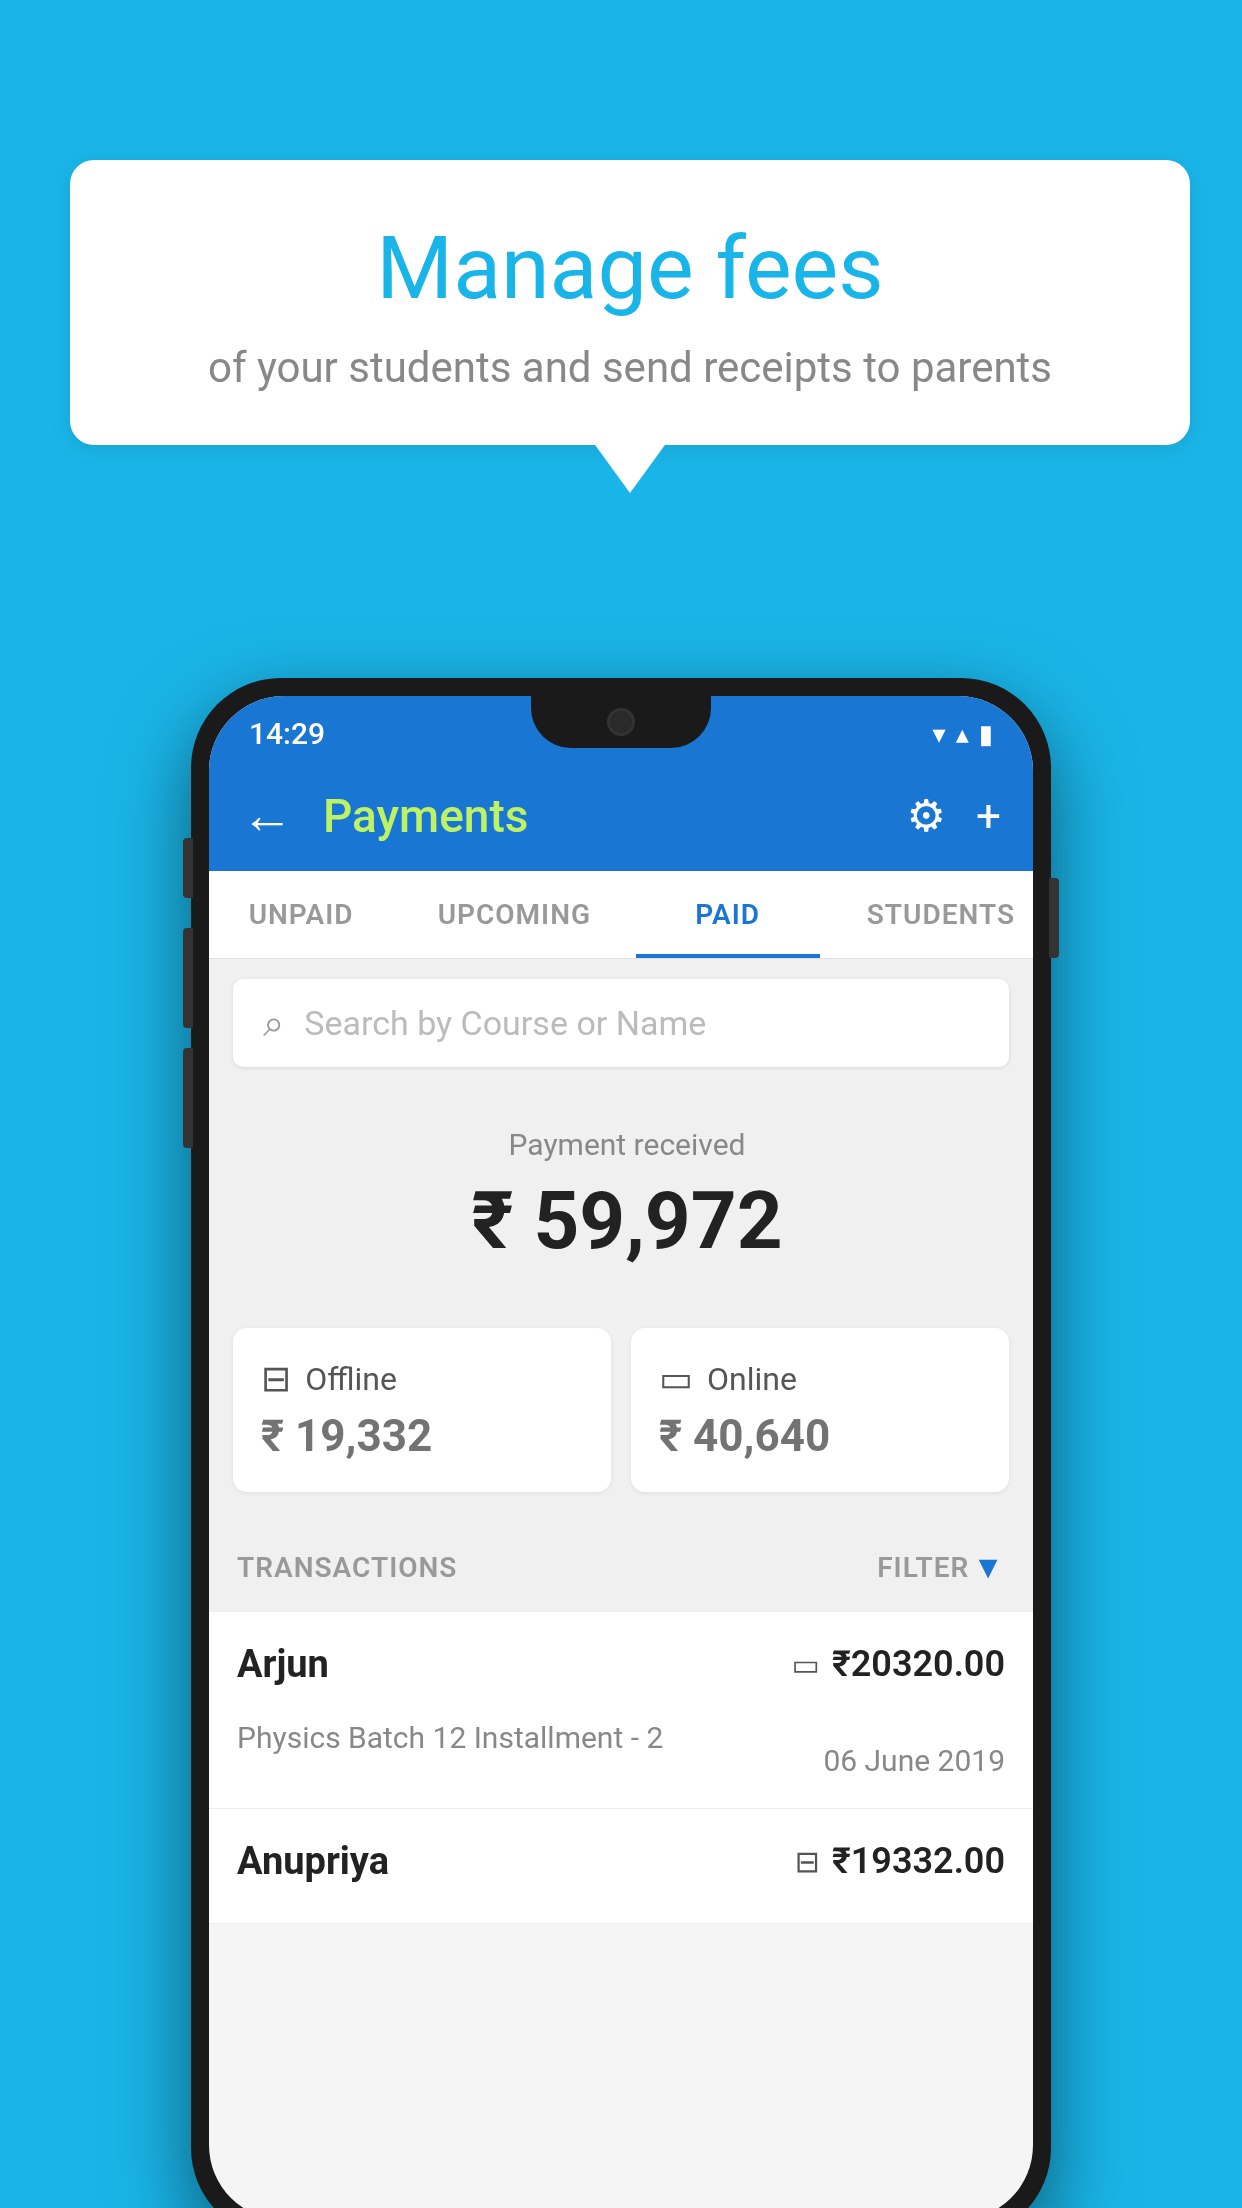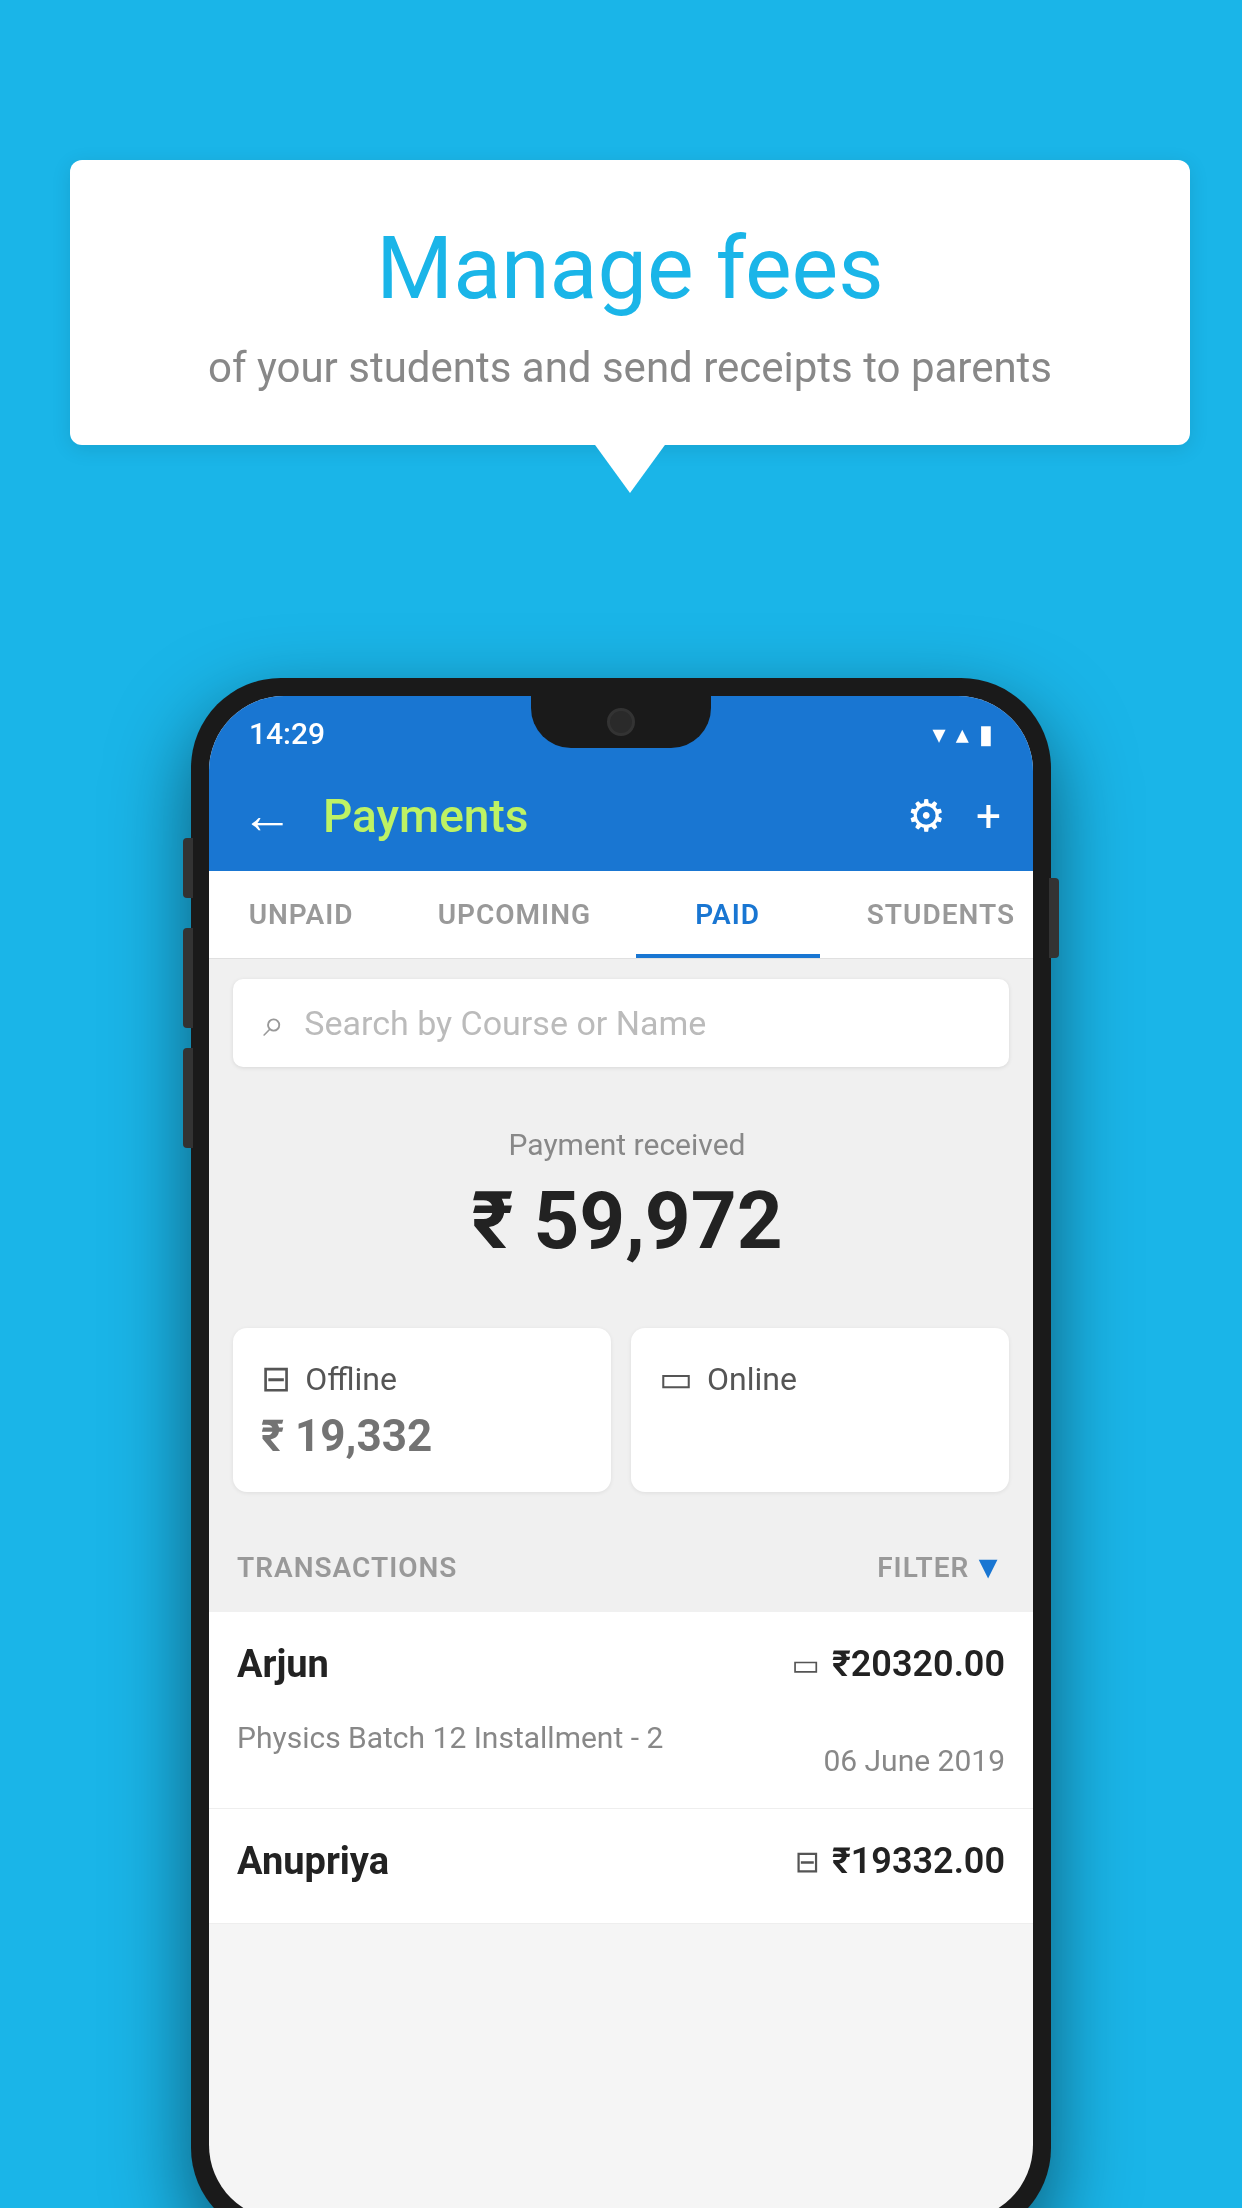--- a/index.html
+++ b/index.html
@@ -12,21 +12,21 @@
       position: relative;
     }
 
     
     .speech-bubble {
       position: absolute;
       top: 160px;
       left: 70px;
       right: 52px;
       background: white;
-      border-radius: 12px;
+      border-radius: 24px;
       padding: 60px 50px 50px 50px;
       text-align: center;
       box-shadow: 0 4px 20px rgba(0,0,0,0.1);
     }
     .speech-bubble::after {
       content: '';
       position: absolute;
       bottom: -48px;
       left: 50%;
       transform: translateX(-50%);
@@ -457,20 +457,21 @@
               <span class="payment-card-icon">⊟</span>
               <span class="payment-card-label">Offline</span>
             </div>
             <div class="payment-card-amount">₹ 19,332</div>
           </div>
           <div class="payment-card">
             <div class="payment-card-header">
               <span class="payment-card-icon">▭</span>
               <span class="payment-card-label">Online</span>
             </div>
+            <div class="payment-card-amount">₹ 40,640</div>
           </div>
         </div>
 
         <div class="transactions-header">
           <span class="transactions-label">TRANSACTIONS</span>
           <div class="filter-btn">
             <span>FILTER</span>
             <span class="filter-icon">▼</span>
           </div>
         </div>

